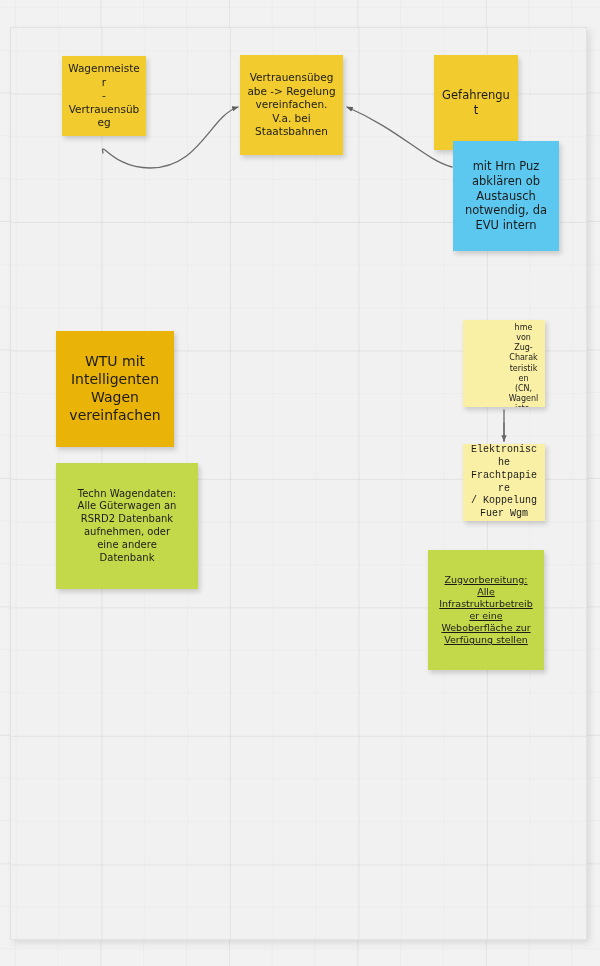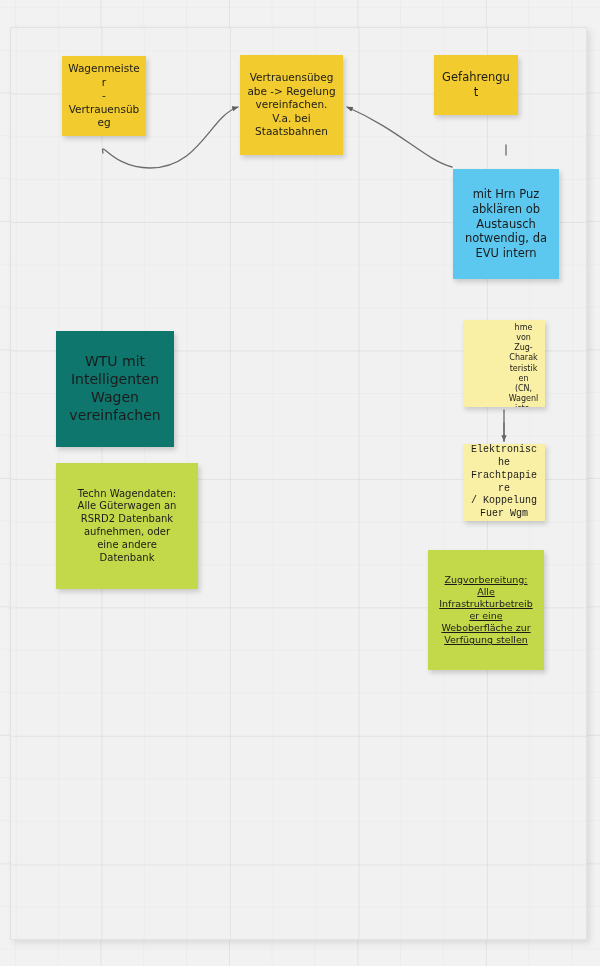--- a/index.html
+++ b/index.html
@@ -125,31 +125,31 @@
       <span class="note-text">Wagenmeister
 - Vertrauensübeg</span>
     </div>
     <div class="note" id="note-vertrauensuebergabe" style="left: 240px; top: 55px; width: 103px; height: 100px; background: rgb(242, 203, 46); font-size: 10.5px; color: rgb(27, 27, 27);">
       <span class="note-text">Vertrauensübeg
 abe -&gt; Regelung
 vereinfachen.
 V.a. bei
 Staatsbahnen</span>
     </div>
-    <div class="note" id="note-gefahrengut" style="left: 434px; top: 55px; width: 84px; height: 60px; background: rgb(242, 203, 46); font-size: 11.5px; color: rgb(27, 27, 27);">
+    <div class="note" id="note-gefahrengut" style="left: 434px; top: 55px; width: 84px; height: 95px; background: rgb(242, 203, 46); font-size: 11.5px; color: rgb(27, 27, 27);">
       <span class="note-text">Gefahrengut</span>
     </div>
-    <div class="note" id="note-hrn-puz" style="left: 453px; top: 169px; width: 106px; height: 110px; background: rgb(92, 200, 239); font-size: 11.5px; color: rgb(27, 27, 27);">
+    <div class="note" id="note-hrn-puz" style="left: 453px; top: 141px; width: 106px; height: 110px; background: rgb(92, 200, 239); font-size: 11.5px; color: rgb(27, 27, 27);">
       <span class="note-text">mit Hrn Puz
 abklären ob
 Austausch
 notwendig, da
 EVU intern</span>
     </div>
-    <div class="note" id="note-wtu" style="left: 56px; top: 331px; width: 118px; height: 116px; background: #0f766e; font-size: 14px; color: rgb(27, 27, 27);">
+    <div class="note" id="note-wtu" style="left: 56px; top: 331px; width: 118px; height: 116px; background: #eab308; font-size: 14px; color: rgb(27, 27, 27);">
       <span class="note-text">WTU mit
 Intelligenten
 Wagen
 vereinfachen</span>
     </div>
     <div class="note" id="note-techn-wagendaten" style="left: 56px; top: 463px; width: 142px; height: 126px; background: rgb(196, 217, 74); font-size: 10px; color: rgb(27, 27, 27);">
       <span class="note-text">Techn Wagendaten:
 Alle Güterwagen an
 RSRD2 Datenbank
 aufnehmen, oder

